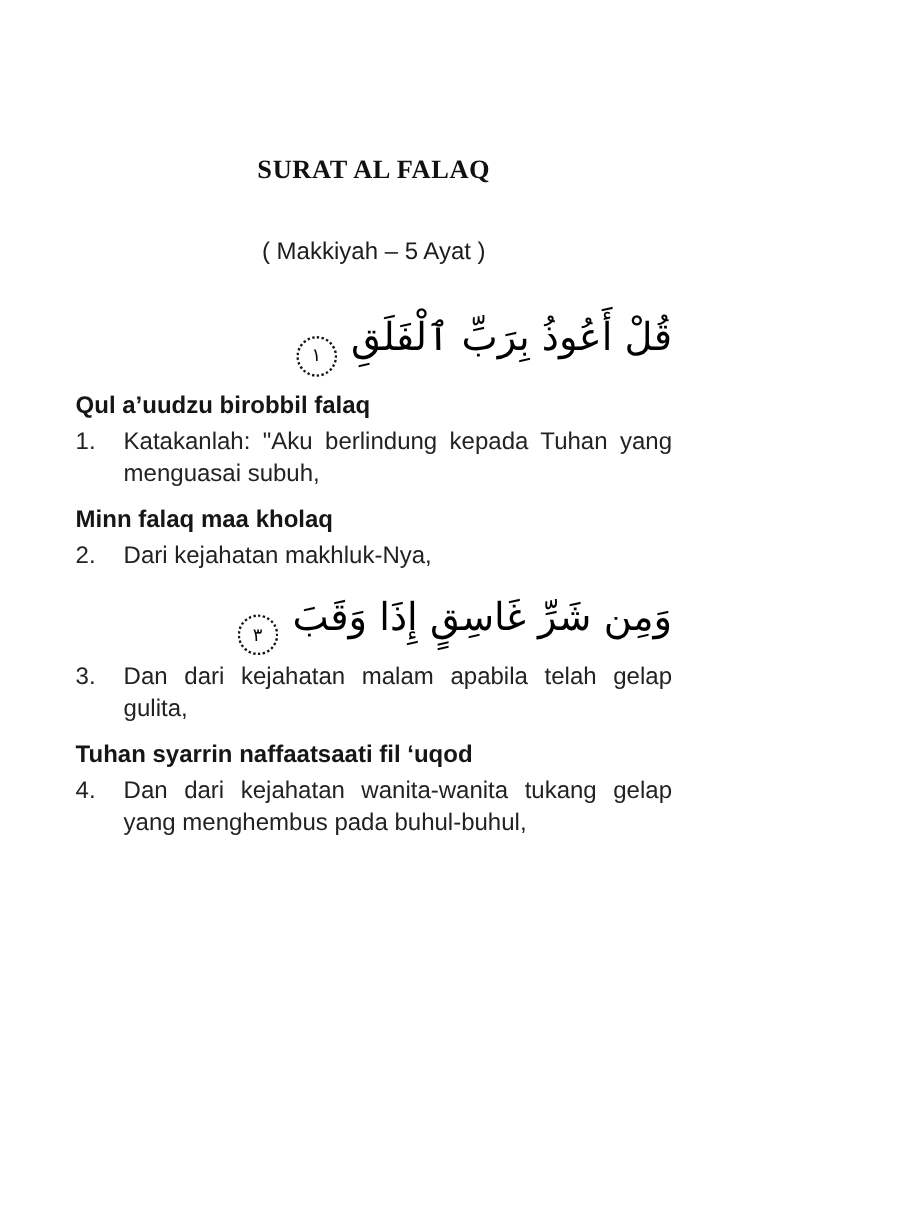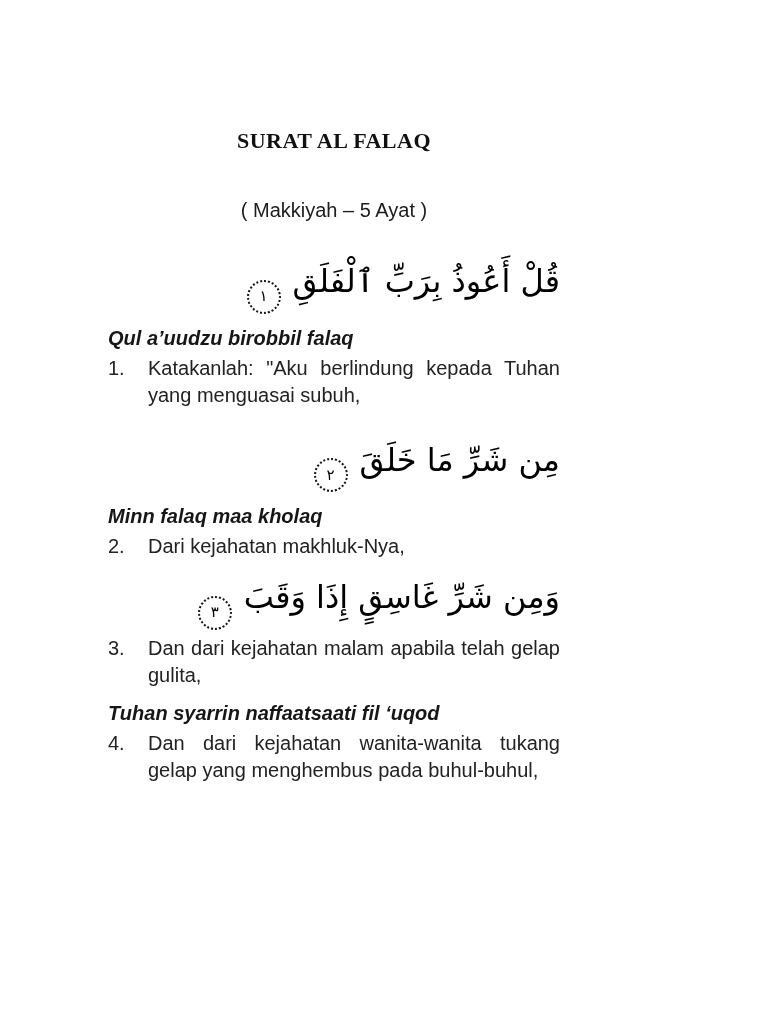--- a/index.html
+++ b/index.html
@@ -11,21 +11,21 @@
   body {
     width: 768px;
     height: 1024px;
     overflow: hidden;
     font-family: "Liberation Sans", sans-serif;
     color: #1c1c1c;
   }
   .page {
     width: 682px;
     height: 1024px;
-    padding: 128px 122px 0 108px;
+    padding: 128px 122px 0 63px;
     background: #ffffff;
   }
   .doc-title {
     margin: 0;
     font-family: "Liberation Serif", serif;
     font-weight: bold;
     font-size: 22px;
     line-height: 26px;
     text-align: center;
     color: #111111;
@@ -64,21 +64,20 @@
     line-height: 1;
     margin-right: 12px;
     vertical-align: -9px;
     color: #000000;
   }
   .translit {
     margin-top: 12px;
     font-size: 20px;
     line-height: 24px;
     font-weight: bold;
-    font-style: italic;
     color: #161616;
   }
   .translation {
     display: flex;
     margin-top: 5px;
     font-size: 20px;
     line-height: 27px;
     color: #222222;
   }
   .t-num {
@@ -101,21 +100,20 @@
   <section class="verse verse-1">
     <div class="arabic-line"><span>قُلْ أَعُوذُ بِرَبِّ ٱلْفَلَقِ</span><span class="ayah-marker">١</span></div>
     <div class="translit">Qul a’uudzu birobbil falaq</div>
     <div class="translation">
       <span class="t-num">1.</span>
       <span class="t-text">Katakanlah: "Aku berlindung kepada Tuhan yang menguasai subuh,</span>
     </div>
   </section>
 
   <section class="verse verse-2">
-    <div class="arabic-line"><span>مِن شَرِّ مَا خَلَقَ</span><span class="ayah-marker">٢</span></div>
     <div class="translit">Minn falaq maa kholaq</div>
     <div class="translation">
       <span class="t-num">2.</span>
       <span class="t-text">Dari kejahatan makhluk-Nya,</span>
     </div>
   </section>
 
   <section class="verse verse-3">
     <div class="arabic-line"><span>وَمِن شَرِّ غَاسِقٍ إِذَا وَقَبَ</span><span class="ayah-marker">٣</span></div>
     <div class="translation">

